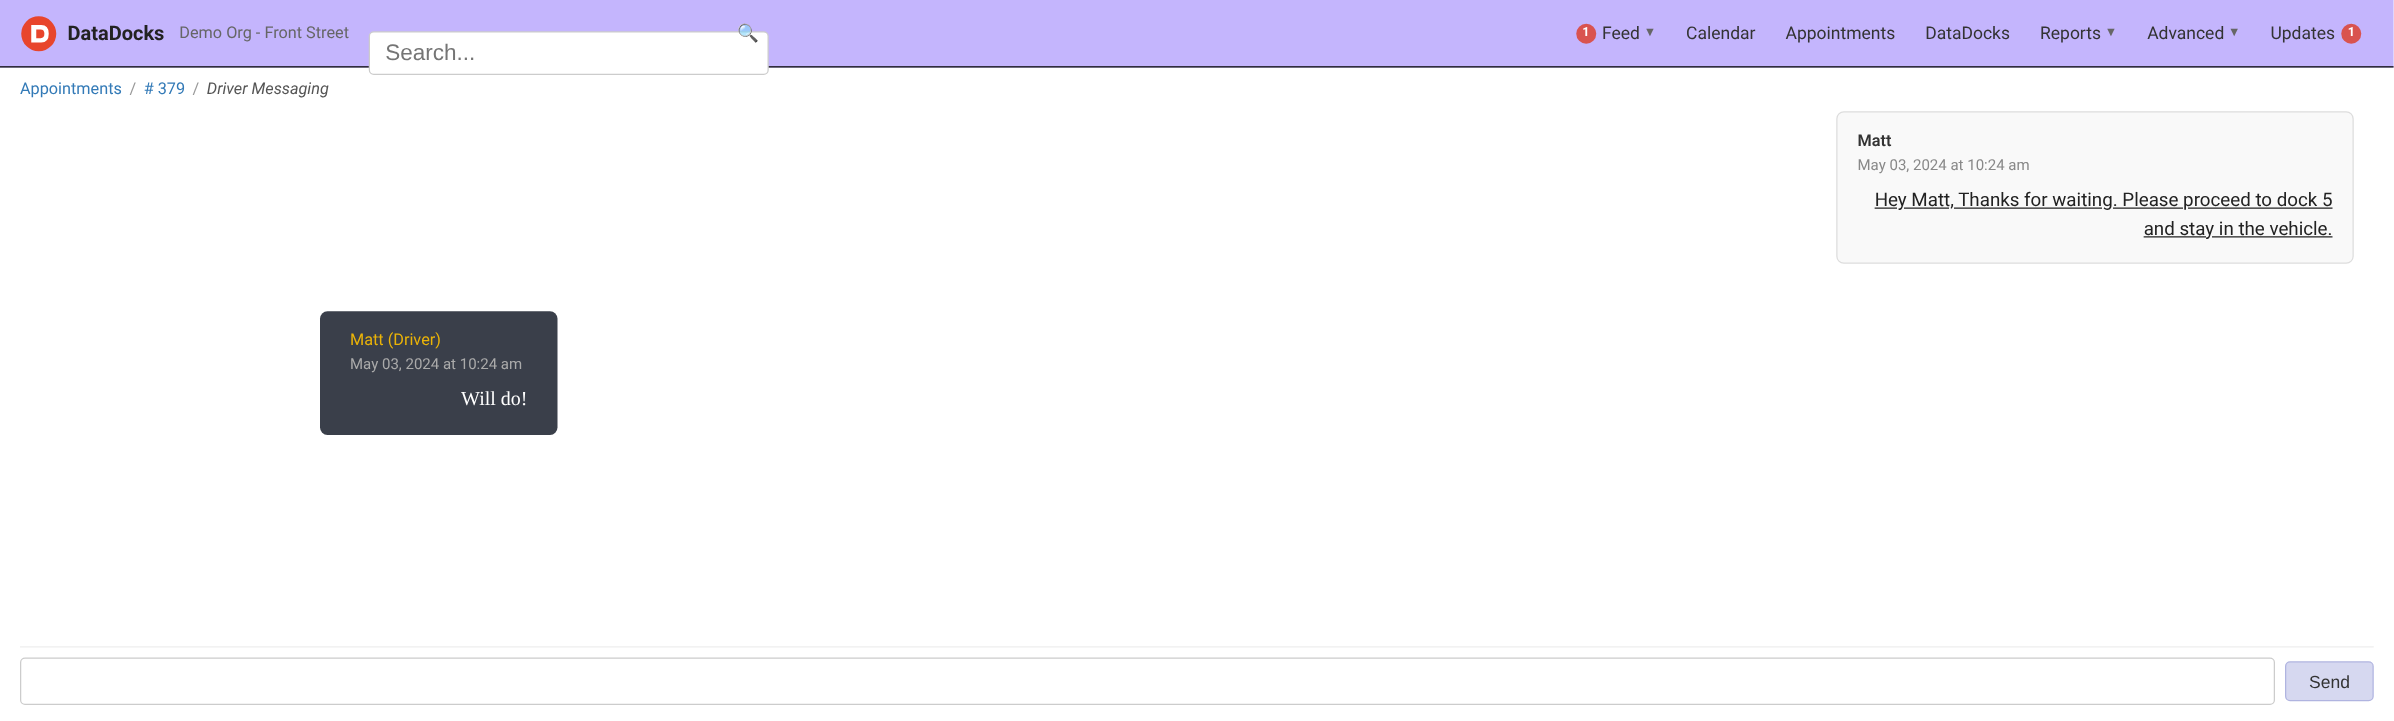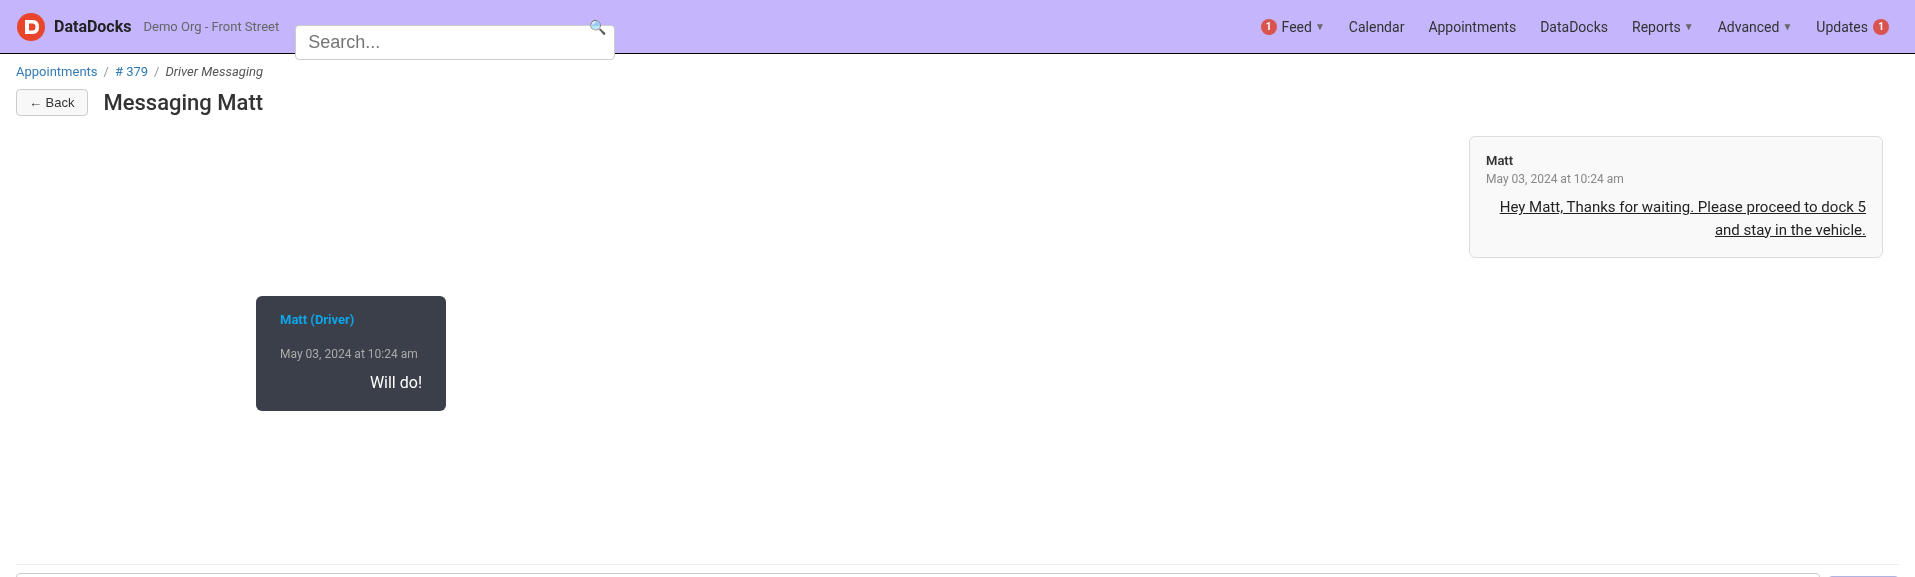--- a/index.html
+++ b/index.html
@@ -183,35 +183,36 @@
     .message-inbound {
       align-self: flex-start;
       max-width: 440px;
       border-radius: 6px;
       padding: 16px 24px;
       background: #3a3f4a;
       color: #fff;
       margin-left: 240px;
     }
     .message-sender-inbound {
-      font-weight: 700;
-      font-size: 13px;
-      color: #0ea5e9;
-      margin-bottom: 20px;
+      font-weight: 400;
+      font-size: 13px;
+      color: #eab308;
+      margin-bottom: 4px;
     }
     .message-time-inbound {
       font-size: 12px;
       color: #aaa;
       margin-bottom: 10px;
     }
     .message-text-inbound {
       font-size: 16px;
       color: #fff;
       text-align: right;
       line-height: 1.5;
+      font-family: Liberation Serif, serif;
     }
 
     
     .message-input-area {
       display: flex;
       align-items: center;
       gap: 8px;
       margin-top: 8px;
       padding: 8px 0;
       border-top: 1px solid #eee;
@@ -308,24 +309,20 @@
 
 <div class="breadcrumb">
   <a href="#">Appointments</a>
   <span class="breadcrumb-sep">/</span>
   <a href="#"># 379</a>
   <span class="breadcrumb-sep">/</span>
   <span class="breadcrumb-current">Driver Messaging</span>
 </div>
 
 <div class="main-content">
-  <div class="page-header">
-    <button class="back-button">← Back</button>
-    <h1 class="page-title">Messaging Matt</h1>
-  </div>
 
   <div class="messages-container">
 
     <div class="outbound-wrapper">
       <div class="message-outbound">
         <div class="message-sender">Matt</div>
         <div class="message-time">May 03, 2024 at 10:24 am</div>
         <div class="message-text-outbound">Hey Matt, Thanks for waiting. Please proceed to dock 5 and stay in the vehicle.</div>
       </div>
     </div>

